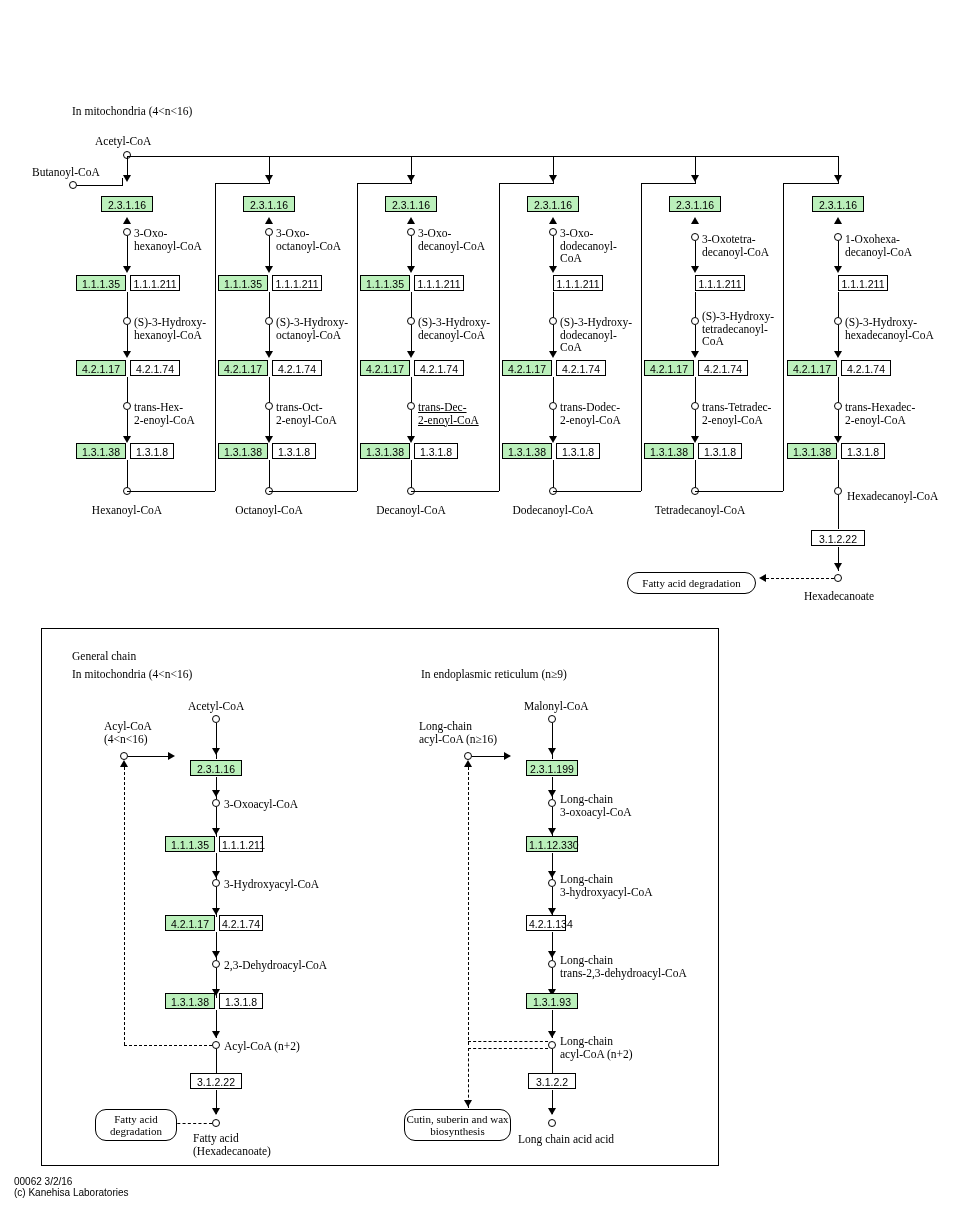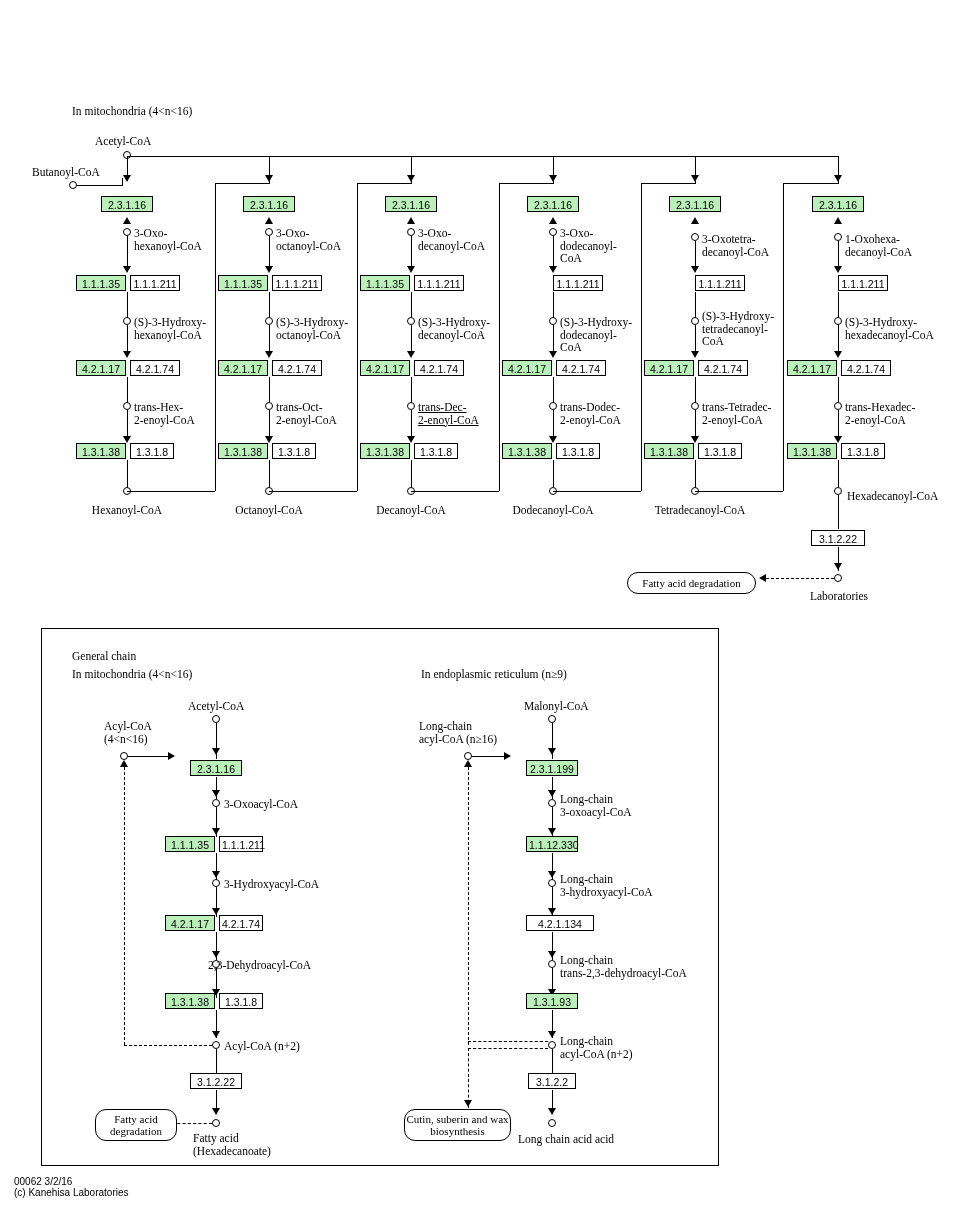--- a/index.html
+++ b/index.html
@@ -275,21 +275,21 @@
   <div class="abs ec" style="left:841px;top:443px;width:44px;">1.3.1.8</div>
   <div class="abs vl" style="left:838px;top:460px;height:28px;"></div>
   <div class="abs node" style="left:834px;top:487px;"></div>
   <div class="abs lbl" style="left:847px;top:490px;">Hexadecanoyl-CoA</div>
 
   <div class="abs vl" style="left:838px;top:495px;height:34px;"></div>
   <div class="abs ec" style="left:811px;top:530px;width:54px;">3.1.2.22</div>
   <div class="abs vl" style="left:838px;top:547px;height:24px;"></div>
   <div class="abs arrow-d" style="left:834px;top:563px;"></div>
   <div class="abs node" style="left:834px;top:574px;"></div>
-  <div class="abs lbl c" style="left:788px;top:590px;width:102px;">Laboratories</div>
+  <div class="abs lbl c" style="left:788px;top:590px;width:102px;">Hexadecanoate</div>
 
   <div class="abs hd" style="left:766px;top:578px;width:68px;"></div>
   <div class="abs arrow-l" style="left:759px;top:574px;"></div>
   <div class="abs maplink" style="left:627px;top:572px;width:129px;height:22px;">Fatty acid degradation</div>
 
   <div class="abs" id="general-panel"></div>
   <div class="abs lbl" style="left:72px;top:650px;">General chain</div>
   <div class="abs lbl" style="left:72px;top:668px;">In mitochondria (4&lt;n&lt;16)</div>
   <div class="abs lbl" style="left:421px;top:668px;">In endoplasmic reticulum (n≥9)</div>
 
@@ -317,21 +317,21 @@
   <div class="abs arrow-d" style="left:212px;top:871px;"></div>
   <div class="abs node" style="left:212px;top:879px;"></div>
   <div class="abs lbl" style="left:224px;top:878px;">3-Hydroxyacyl-CoA</div>
   <div class="abs vl" style="left:216px;top:887px;height:30px;"></div>
   <div class="abs arrow-d" style="left:212px;top:908px;"></div>
   <div class="abs ec green" style="left:165px;top:915px;width:50px;">4.2.1.17</div>
   <div class="abs ec" style="left:219px;top:915px;width:44px;">4.2.1.74</div>
   <div class="abs vl" style="left:216px;top:932px;height:28px;"></div>
   <div class="abs arrow-d" style="left:212px;top:951px;"></div>
   <div class="abs node" style="left:212px;top:960px;"></div>
-  <div class="abs lbl" style="left:208px;top:959px;">2,3-Dehydroacyl-CoA</div>
+  <div class="abs lbl" style="left:224px;top:959px;">2,3-Dehydroacyl-CoA</div>
   <div class="abs vl" style="left:216px;top:968px;height:30px;"></div>
   <div class="abs arrow-d" style="left:212px;top:989px;"></div>
   <div class="abs ec green" style="left:165px;top:993px;width:50px;">1.3.1.38</div>
   <div class="abs ec" style="left:219px;top:993px;width:44px;">1.3.1.8</div>
   <div class="abs vl" style="left:216px;top:1010px;height:28px;"></div>
   <div class="abs arrow-d" style="left:212px;top:1031px;"></div>
   <div class="abs node" style="left:212px;top:1041px;"></div>
   <div class="abs lbl" style="left:224px;top:1040px;">Acyl-CoA (n+2)</div>
 
   <div class="abs hd" style="left:124px;top:1045px;width:88px;"></div>
@@ -371,21 +371,21 @@
   <div class="abs vl" style="left:552px;top:807px;height:30px;"></div>
   <div class="abs arrow-d" style="left:548px;top:828px;"></div>
   <div class="abs ec green" style="left:526px;top:836px;width:52px;">1.1.12.330</div>
   <div class="abs vl" style="left:552px;top:853px;height:28px;"></div>
   <div class="abs arrow-d" style="left:548px;top:871px;"></div>
   <div class="abs node" style="left:548px;top:879px;"></div>
   <div class="abs lbl" style="left:560px;top:873px;">Long-chain
 3-hydroxyacyl-CoA</div>
   <div class="abs vl" style="left:552px;top:887px;height:30px;"></div>
   <div class="abs arrow-d" style="left:548px;top:908px;"></div>
-  <div class="abs ec" style="left:526px;top:915px;width:68px;">4.2.1.134</div>
+  <div class="abs ec" style="left:526px;top:915px;width:40px;">4.2.1.134</div>
   <div class="abs vl" style="left:552px;top:932px;height:28px;"></div>
   <div class="abs arrow-d" style="left:548px;top:951px;"></div>
   <div class="abs node" style="left:548px;top:960px;"></div>
   <div class="abs lbl" style="left:560px;top:954px;">Long-chain
 trans-2,3-dehydroacyl-CoA</div>
   <div class="abs vl" style="left:552px;top:968px;height:30px;"></div>
   <div class="abs arrow-d" style="left:548px;top:989px;"></div>
   <div class="abs ec green" style="left:526px;top:993px;width:52px;">1.3.1.93</div>
   <div class="abs vl" style="left:552px;top:1010px;height:28px;"></div>
   <div class="abs arrow-d" style="left:548px;top:1031px;"></div>

